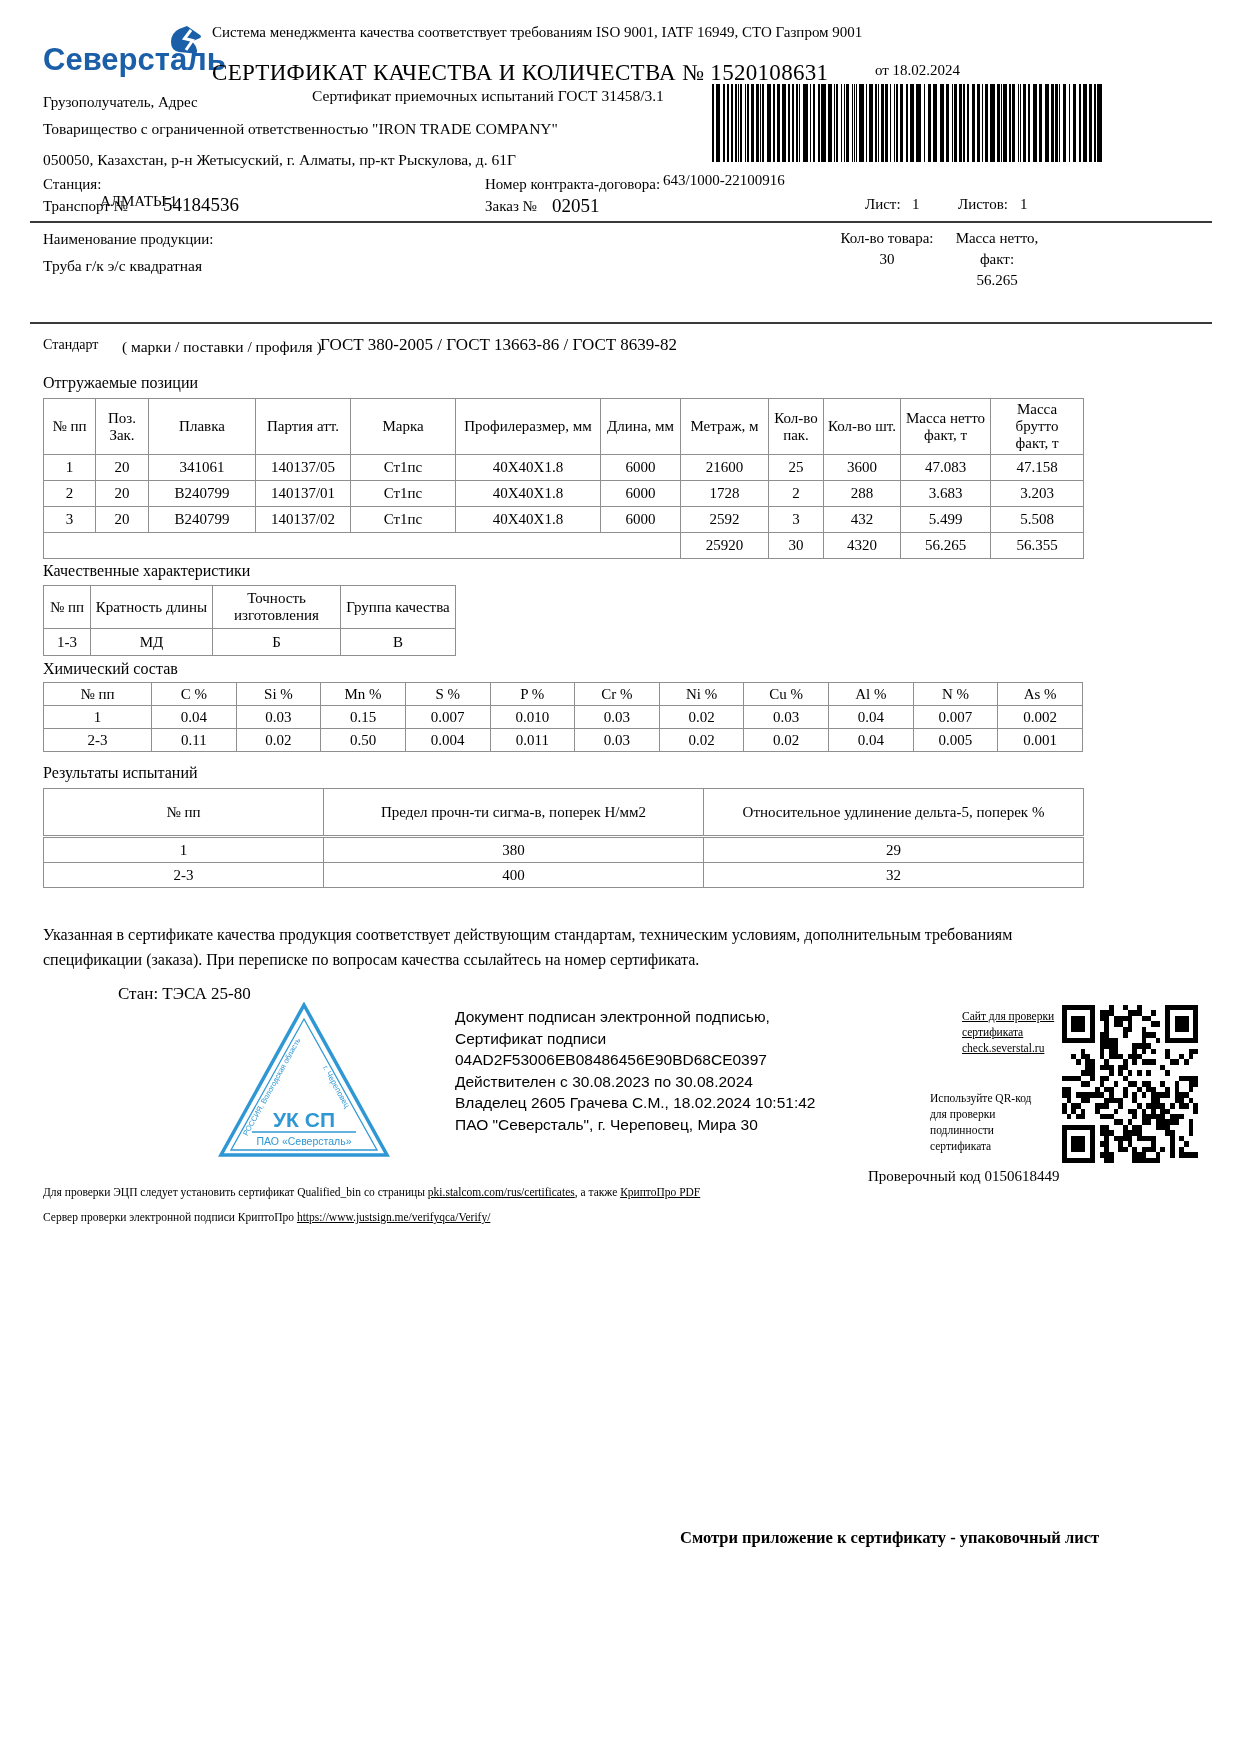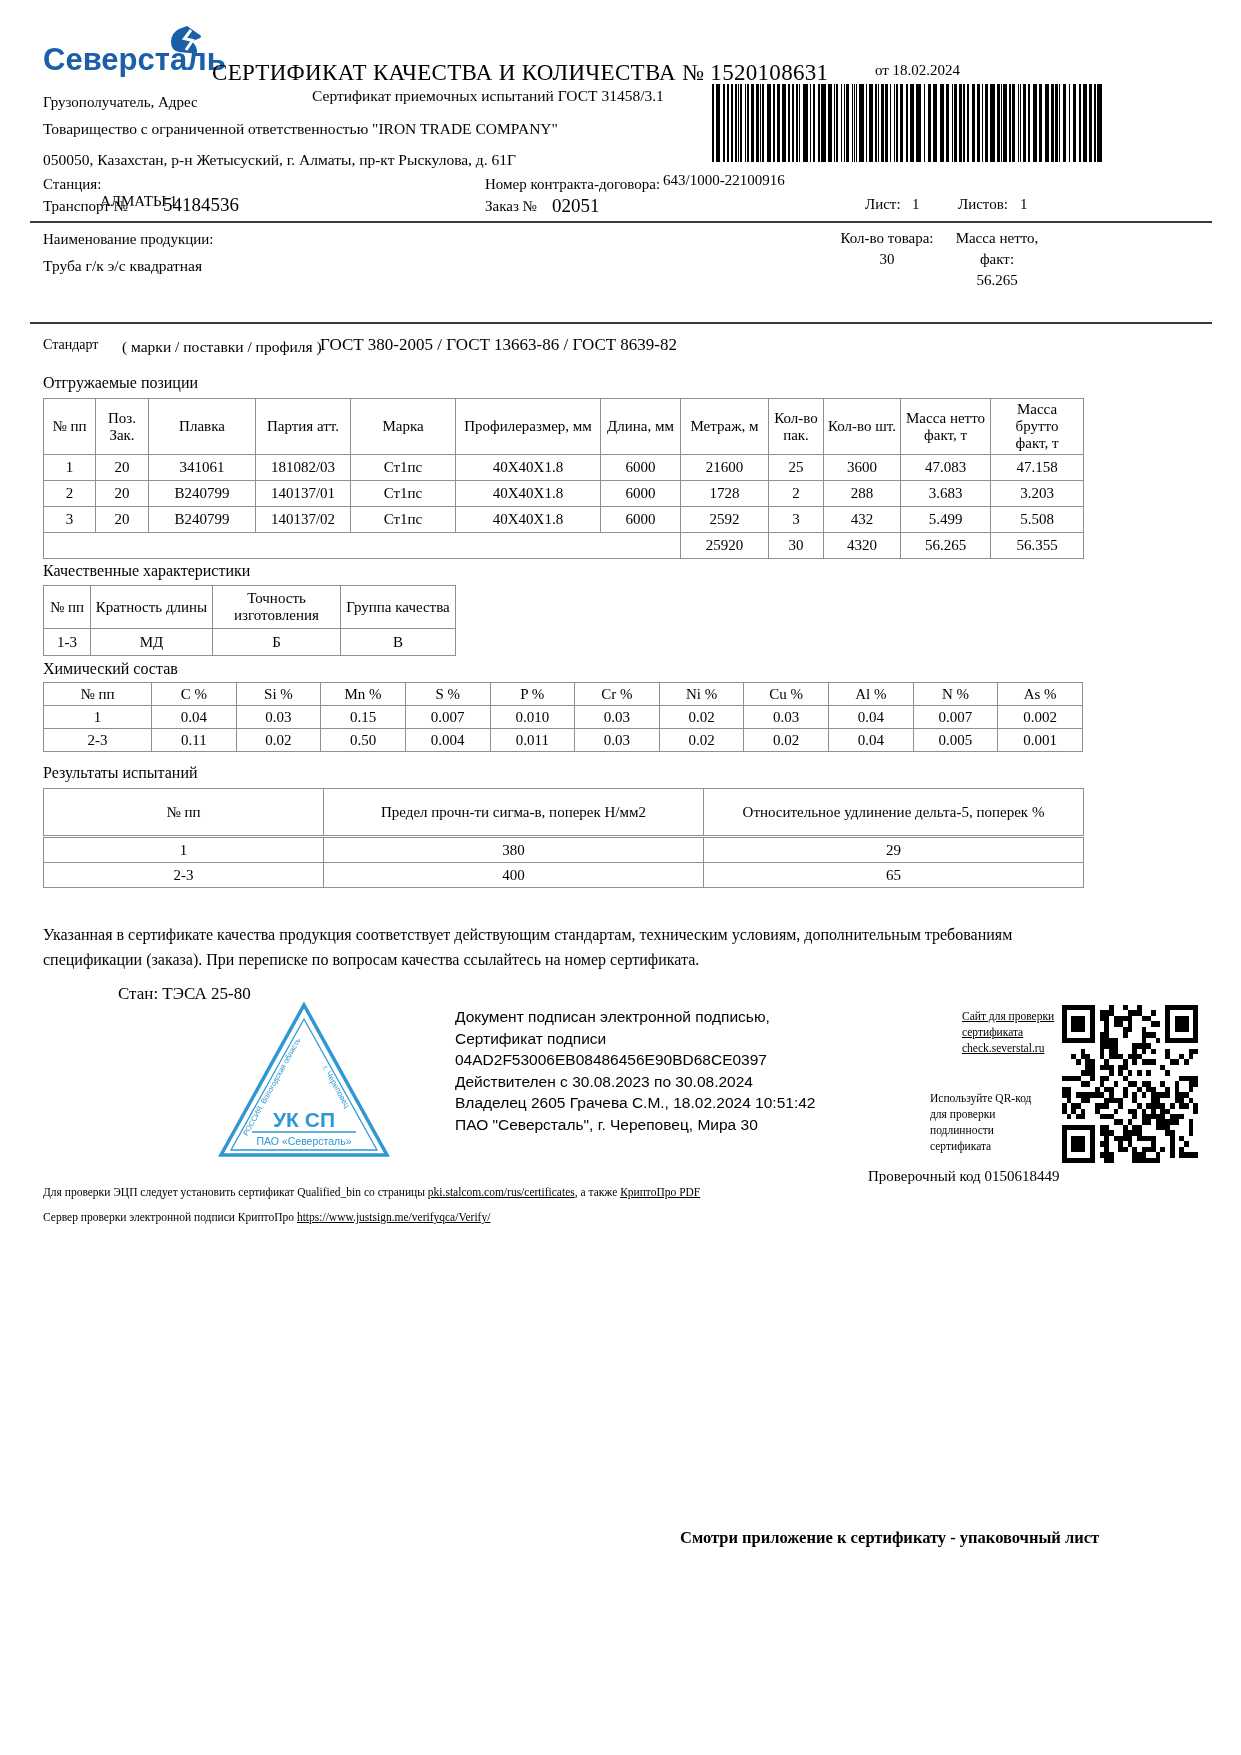--- a/index.html
+++ b/index.html
@@ -50,20 +50,21 @@
 
 <div id="page">
 
   <span class="abs" style="left:170px;top:25px;width:32px;height:32px;">
     <svg width="32" height="32" viewBox="0 0 32 32">
       <path d="M17 1 L30 10 Q32 11.5 30 13 L22 16.5 Q26 20 27 25.5 Q27.5 29 24 28.5 L9 27 Q1 25.5 1 17 Q1 8 9 4 Z" fill="var(--brand-blue)"></path>
       <path d="M21 5 L14.5 13.5 L22.5 15.5 L16 25" stroke="#ffffff" stroke-width="3" fill="none"></path>
     </svg>
   </span>
   <div class="abs logo-text" style="left:43px;top:42px;">Северсталь</div>
+  <div class="abs qms" style="left:212px;top:24px;">Система менеджмента качества соответствует требованиям ISO 9001, IATF 16949, СТО Газпром 9001</div>
   <div class="abs doc-title" style="left:212px;top:52px;">СЕРТИФИКАТ КАЧЕСТВА И КОЛИЧЕСТВА № 1520108631</div>
   <div class="abs small-label" style="left:875px;top:62px;">от 18.02.2024</div>
   <div class="abs subtitle" style="left:312px;top:87px;">Сертификат приемочных испытаний ГОСТ 31458/3.1</div>
   <div class="abs" id="barcode" style="left:712px;top:84px;width:390px;height:78px;"><svg width="390" height="78" shape-rendering="crispEdges">
         <rect x="0" y="0" width="2" height="78"></rect>
         <rect x="4" y="0" width="4" height="78"></rect>
         <rect x="11" y="0" width="2" height="78"></rect>
         <rect x="15" y="0" width="2" height="78"></rect>
         <rect x="19" y="0" width="2" height="78"></rect>
         <rect x="23" y="0" width="2" height="78"></rect>
@@ -223,21 +224,21 @@
 факт, т</th>
           <th>Масса брутто
 факт, т</th>
         </tr>
       </thead>
     <tbody>
         <tr>
           <td>1</td>
           <td>20</td>
           <td>341061</td>
-          <td>181082/03</td>
+          <td>140137/05</td>
           <td>Ст1пс</td>
           <td>40X40X1.8</td>
           <td>6000</td>
           <td>21600</td>
           <td>25</td>
           <td>3600</td>
           <td>47.083</td>
           <td>47.158</td>
         </tr>
         <tr>
@@ -388,21 +389,21 @@
       </thead>
     <tbody>
         <tr>
           <td>1</td>
           <td>380</td>
           <td>29</td>
         </tr>
         <tr>
           <td>2-3</td>
           <td>400</td>
-          <td>65</td>
+          <td>32</td>
         </tr>
       </tbody>
   </table>
 
   <div class="abs stmt" style="left:43px;top:902px;margin-top:20px;">Указанная в сертификате качества продукция соответствует действующим стандартам, техническим условиям, дополнительным требованиям спецификации (заказа). При переписке по вопросам качества ссылайтесь на номер сертификата.</div>
 
   <div class="abs" style="left:118px;top:984px;font-size:17px;">Стан: ТЭСА 25-80</div>
 
   <div class="abs" style="left:218px;top:1002px;width:172px;height:156px;">
     <svg width="172" height="156" viewBox="0 0 172 156">

